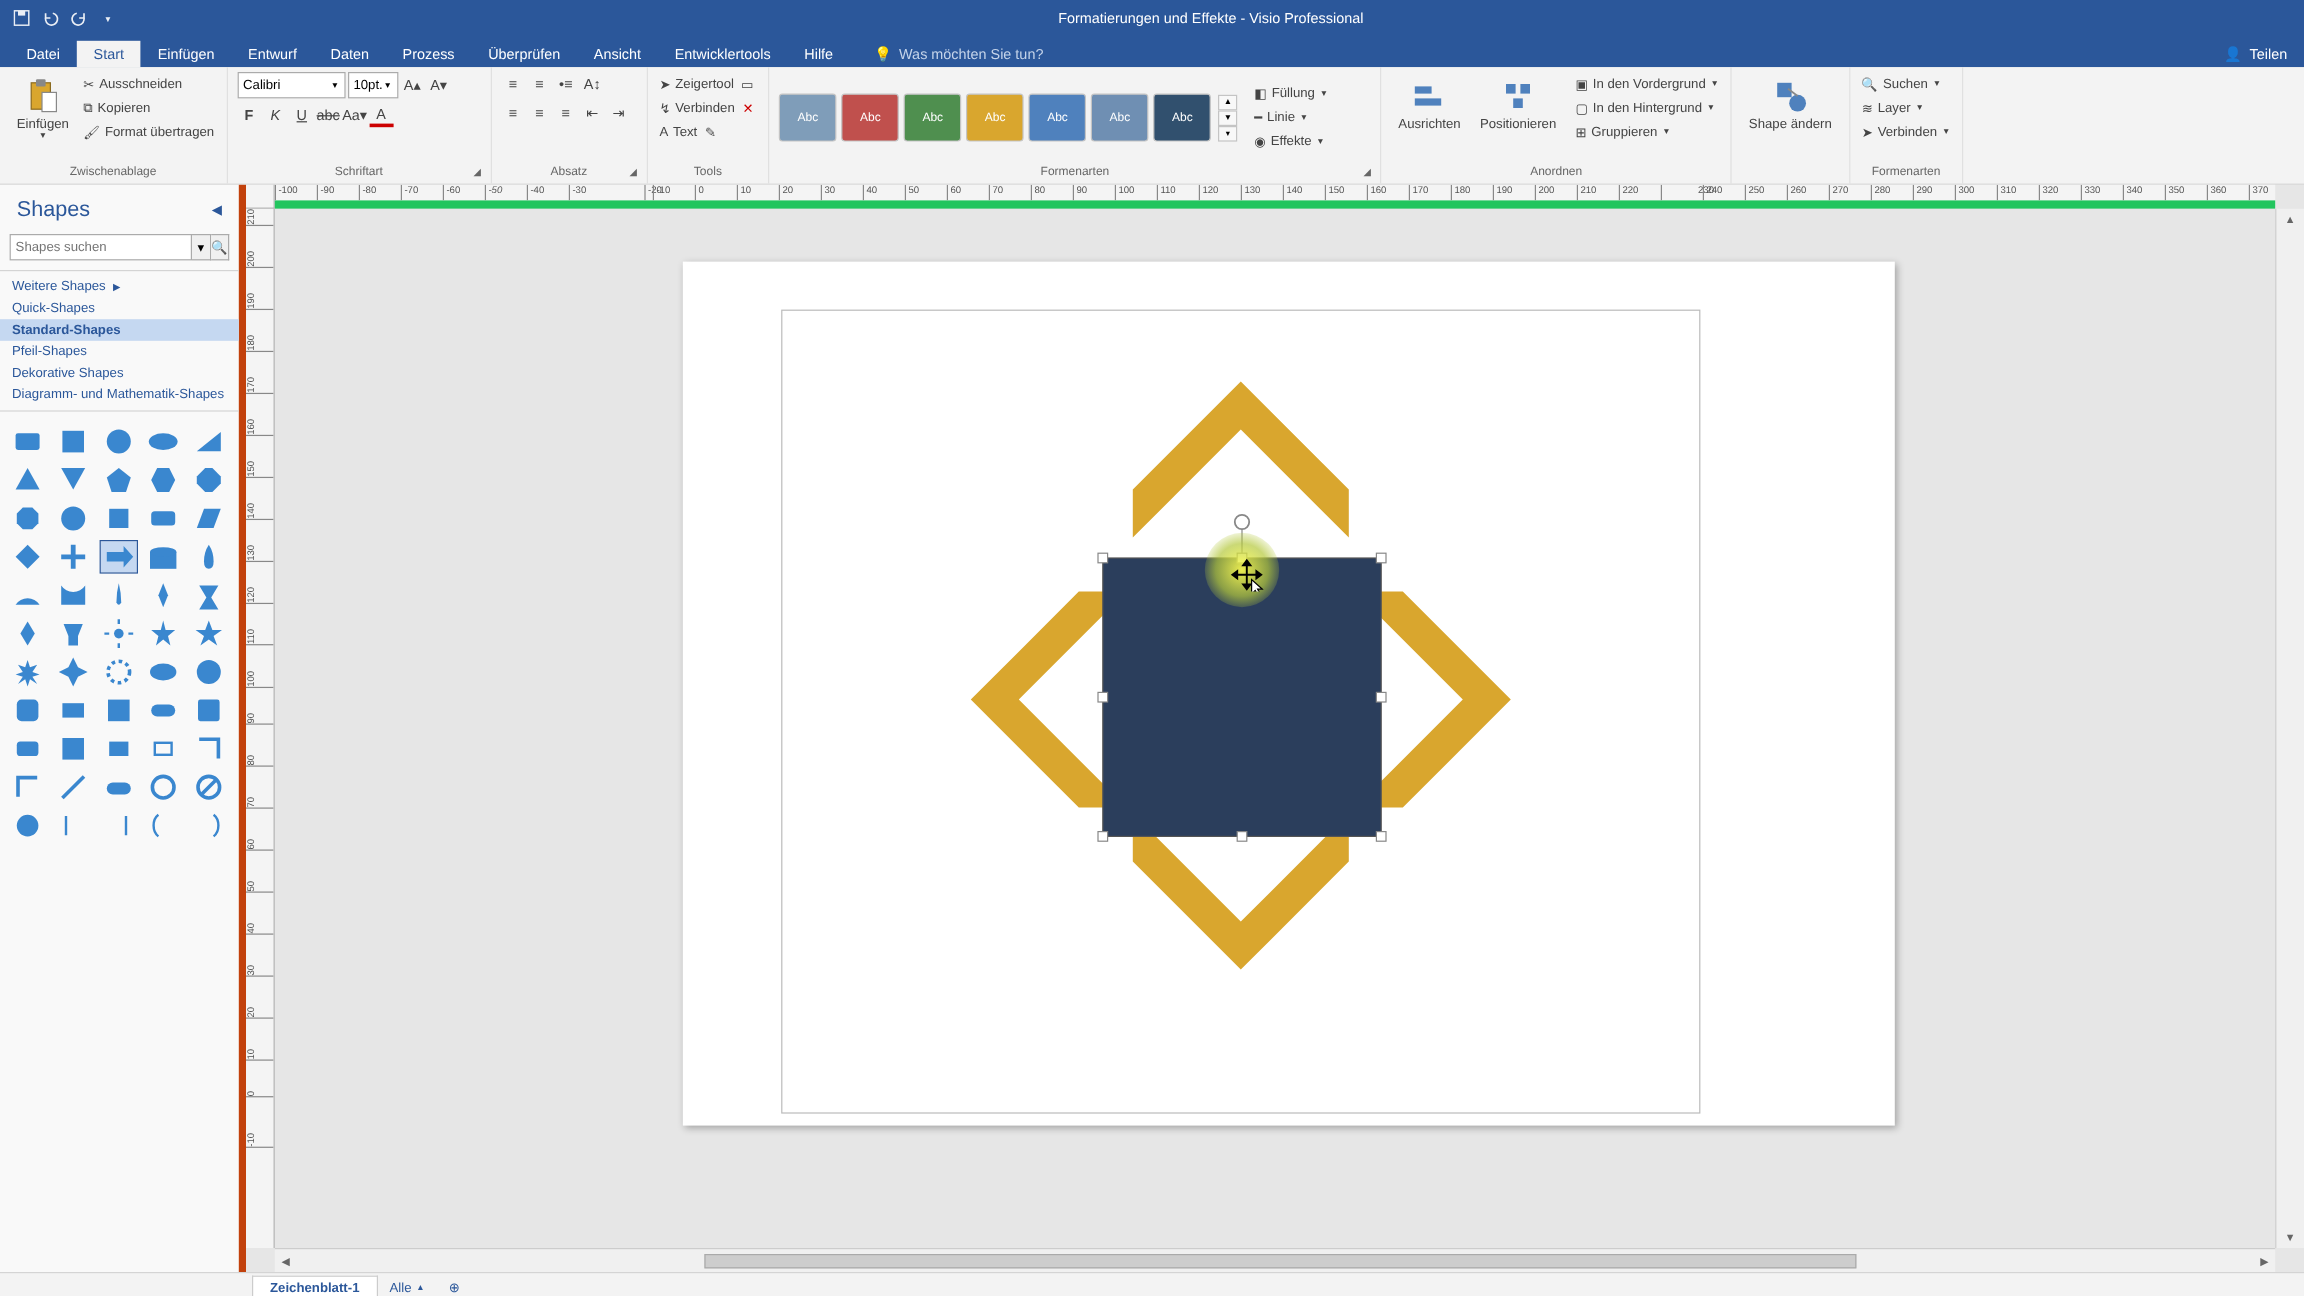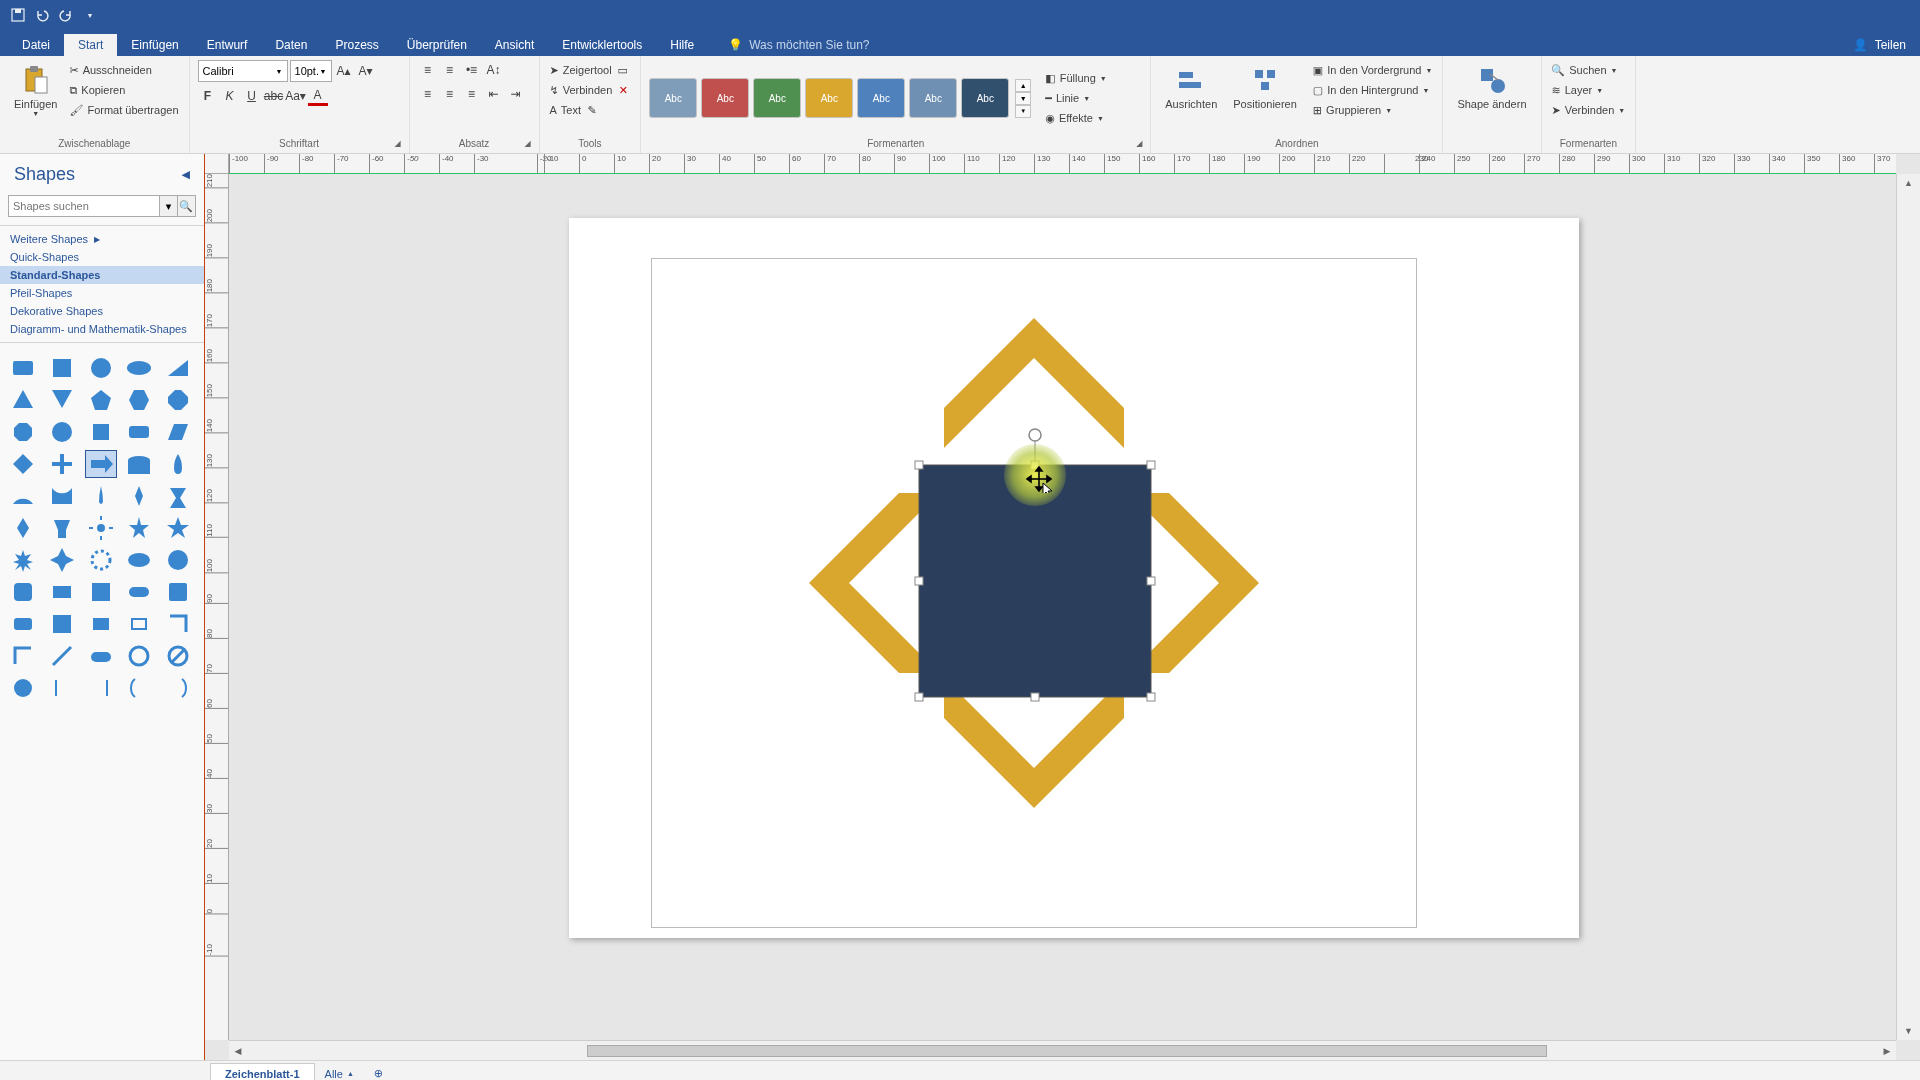--- a/index.html
+++ b/index.html
@@ -35,36 +35,36 @@
 .size-combo { width: 42px; height: 22px; border: 1px solid #ababab; background: white; font-size: 11px; padding: 0 4px; display: flex; align-items: center; justify-content: space-between; }
 .fmt-btn { width: 20px; height: 20px; display: flex; align-items: center; justify-content: center; font-size: 12px; cursor: pointer; color: #444; }
 .fmt-row { display: flex; gap: 2px; align-items: center; }
 .style-swatch { width: 48px; height: 40px; border: 1px solid #c4c4c4; border-radius: 3px; display: flex; align-items: center; justify-content: center; font-size: 10px; color: white; cursor: pointer; }
 .style-gallery { display: flex; gap: 4px; align-items: center; }
 .gallery-nav { display: flex; flex-direction: column; margin-left: 2px; }
 .gallery-nav-btn { width: 16px; height: 13px; border: 1px solid #c4c4c4; background: #f8f8f8; font-size: 7px; display:flex; align-items:center; justify-content:center; }
 
 
 .main-area { display: flex; height: 906px; }
-.shapes-panel { width: 205px; background: #f9f9f9; border-right: 1px solid #c2410c; display: flex; flex-direction: column; }
+.shapes-panel { width: 205px; background: #f9f9f9; border-right: 6px solid #c2410c; display: flex; flex-direction: column; }
 .shapes-title { padding: 10px 14px 6px 14px; font-size: 18px; color: #2b579a; display: flex; justify-content: space-between; align-items: center; }
 .shapes-search { margin: 4px 8px; display: flex; }
 .shapes-search input { flex: 1; height: 22px; border: 1px solid #ababab; font-size: 11px; padding: 0 4px; }
 .shapes-search-btn { width: 24px; height: 22px; border: 1px solid #ababab; border-left: none; background: #f0f0f0; display: flex; align-items: center; justify-content: center; font-size: 11px; }
 .stencil-link { font-size: 11px; color: #2b579a; padding: 3px 10px; cursor: pointer; display: flex; align-items: center; gap: 6px; }
 .stencil-link.active { background: #c5d8f1; font-weight: bold; }
 .hr-thin { border: none; border-top: 1px solid #d4d4d4; margin: 4px 0; }
 .shape-grid { display: grid; grid-template-columns: repeat(5, 1fr); gap: 6px; padding: 8px; }
 .shape-cell { width: 30px; height: 26px; display: flex; align-items: center; justify-content: center; cursor: pointer; }
 .shape-cell.sel { background: #c5d8f1; outline: 1px solid #2b579a; }
 .shape-cell svg { fill: #3a87cf; }
 
 
 .canvas-wrap { flex: 1; position: relative; background: #e6e6e6; }
-.ruler-h { position: absolute; top: 0; left: 24px; right: 24px; height: 20px; background: #f4f4f4; border-bottom: 1px solid #22c55e; overflow: hidden; }
+.ruler-h { position: absolute; top: 0; left: 24px; right: 24px; height: 20px; background: #f4f4f4; border-bottom: 7px solid #22c55e; overflow: hidden; }
 .ruler-v { position: absolute; top: 20px; left: 0; bottom: 20px; width: 24px; background: #f4f4f4; border-right: 1px solid #aaa; overflow: hidden; }
 .ruler-corner { position: absolute; top:0; left:0; width:24px; height:20px; background:#f4f4f4; border-right:1px solid #aaa; border-bottom:1px solid #aaa; }
 .ruler-h .tick { position:absolute; top:0; height:100%; border-left:1px solid #888; font-size:8px; color:#555; padding-left:2px; display:flex; align-items:flex-start; }
 .ruler-v .tick { position:absolute; left:0; width:100%; border-top:1px solid #888; font-size:8px; color:#555; display:flex; justify-content:center; writing-mode: vertical-rl; transform: rotate(180deg); }
 .drawing-viewport { position: absolute; top: 20px; left: 24px; right: 24px; bottom: 20px; overflow: hidden; background: #e6e6e6; }
 .page { position: absolute; background: white; box-shadow: 2px 2px 6px rgba(0,0,0,0.3); }
 .page-inner-border { position: absolute; border: 1px solid #bbb; }
 .svg-canvas { position: absolute; top: 0; left: 0; }
 .scroll-h { position:absolute; bottom:0; left:24px; right:24px; height:20px; background:#f0f0f0; border-top:1px solid #ccc; display:flex; align-items:center; }
 .scroll-thumb-h { height:12px; background:#cdcdcd; border:1px solid #aaa; }
@@ -98,20 +98,21 @@
         </svg>
       </span>
     <span class="qat-icon">
         <svg width="14" height="14" viewBox="0 0 14 14">
           <path d="M5 3 A5 5 0 1 0 11 7" fill="none" stroke="white" stroke-width="1.4"></path>
           <path d="M11 3 L11 7 L7 7" fill="none" stroke="white" stroke-width="1.4"></path>
         </svg>
       </span>
     <span class="qat-icon" style="font-size:8px;">▾</span>
   </div>
+  <div class="titlebar-title">Formatierungen und Effekte  -  Visio Professional</div>
 </div>
 
 <div class="tabs">
   <div class="tab">Datei</div>
   <div class="tab active">Start</div>
   <div class="tab">Einfügen</div>
   <div class="tab">Entwurf</div>
   <div class="tab">Daten</div>
   <div class="tab">Prozess</div>
   <div class="tab">Überprüfen</div>

